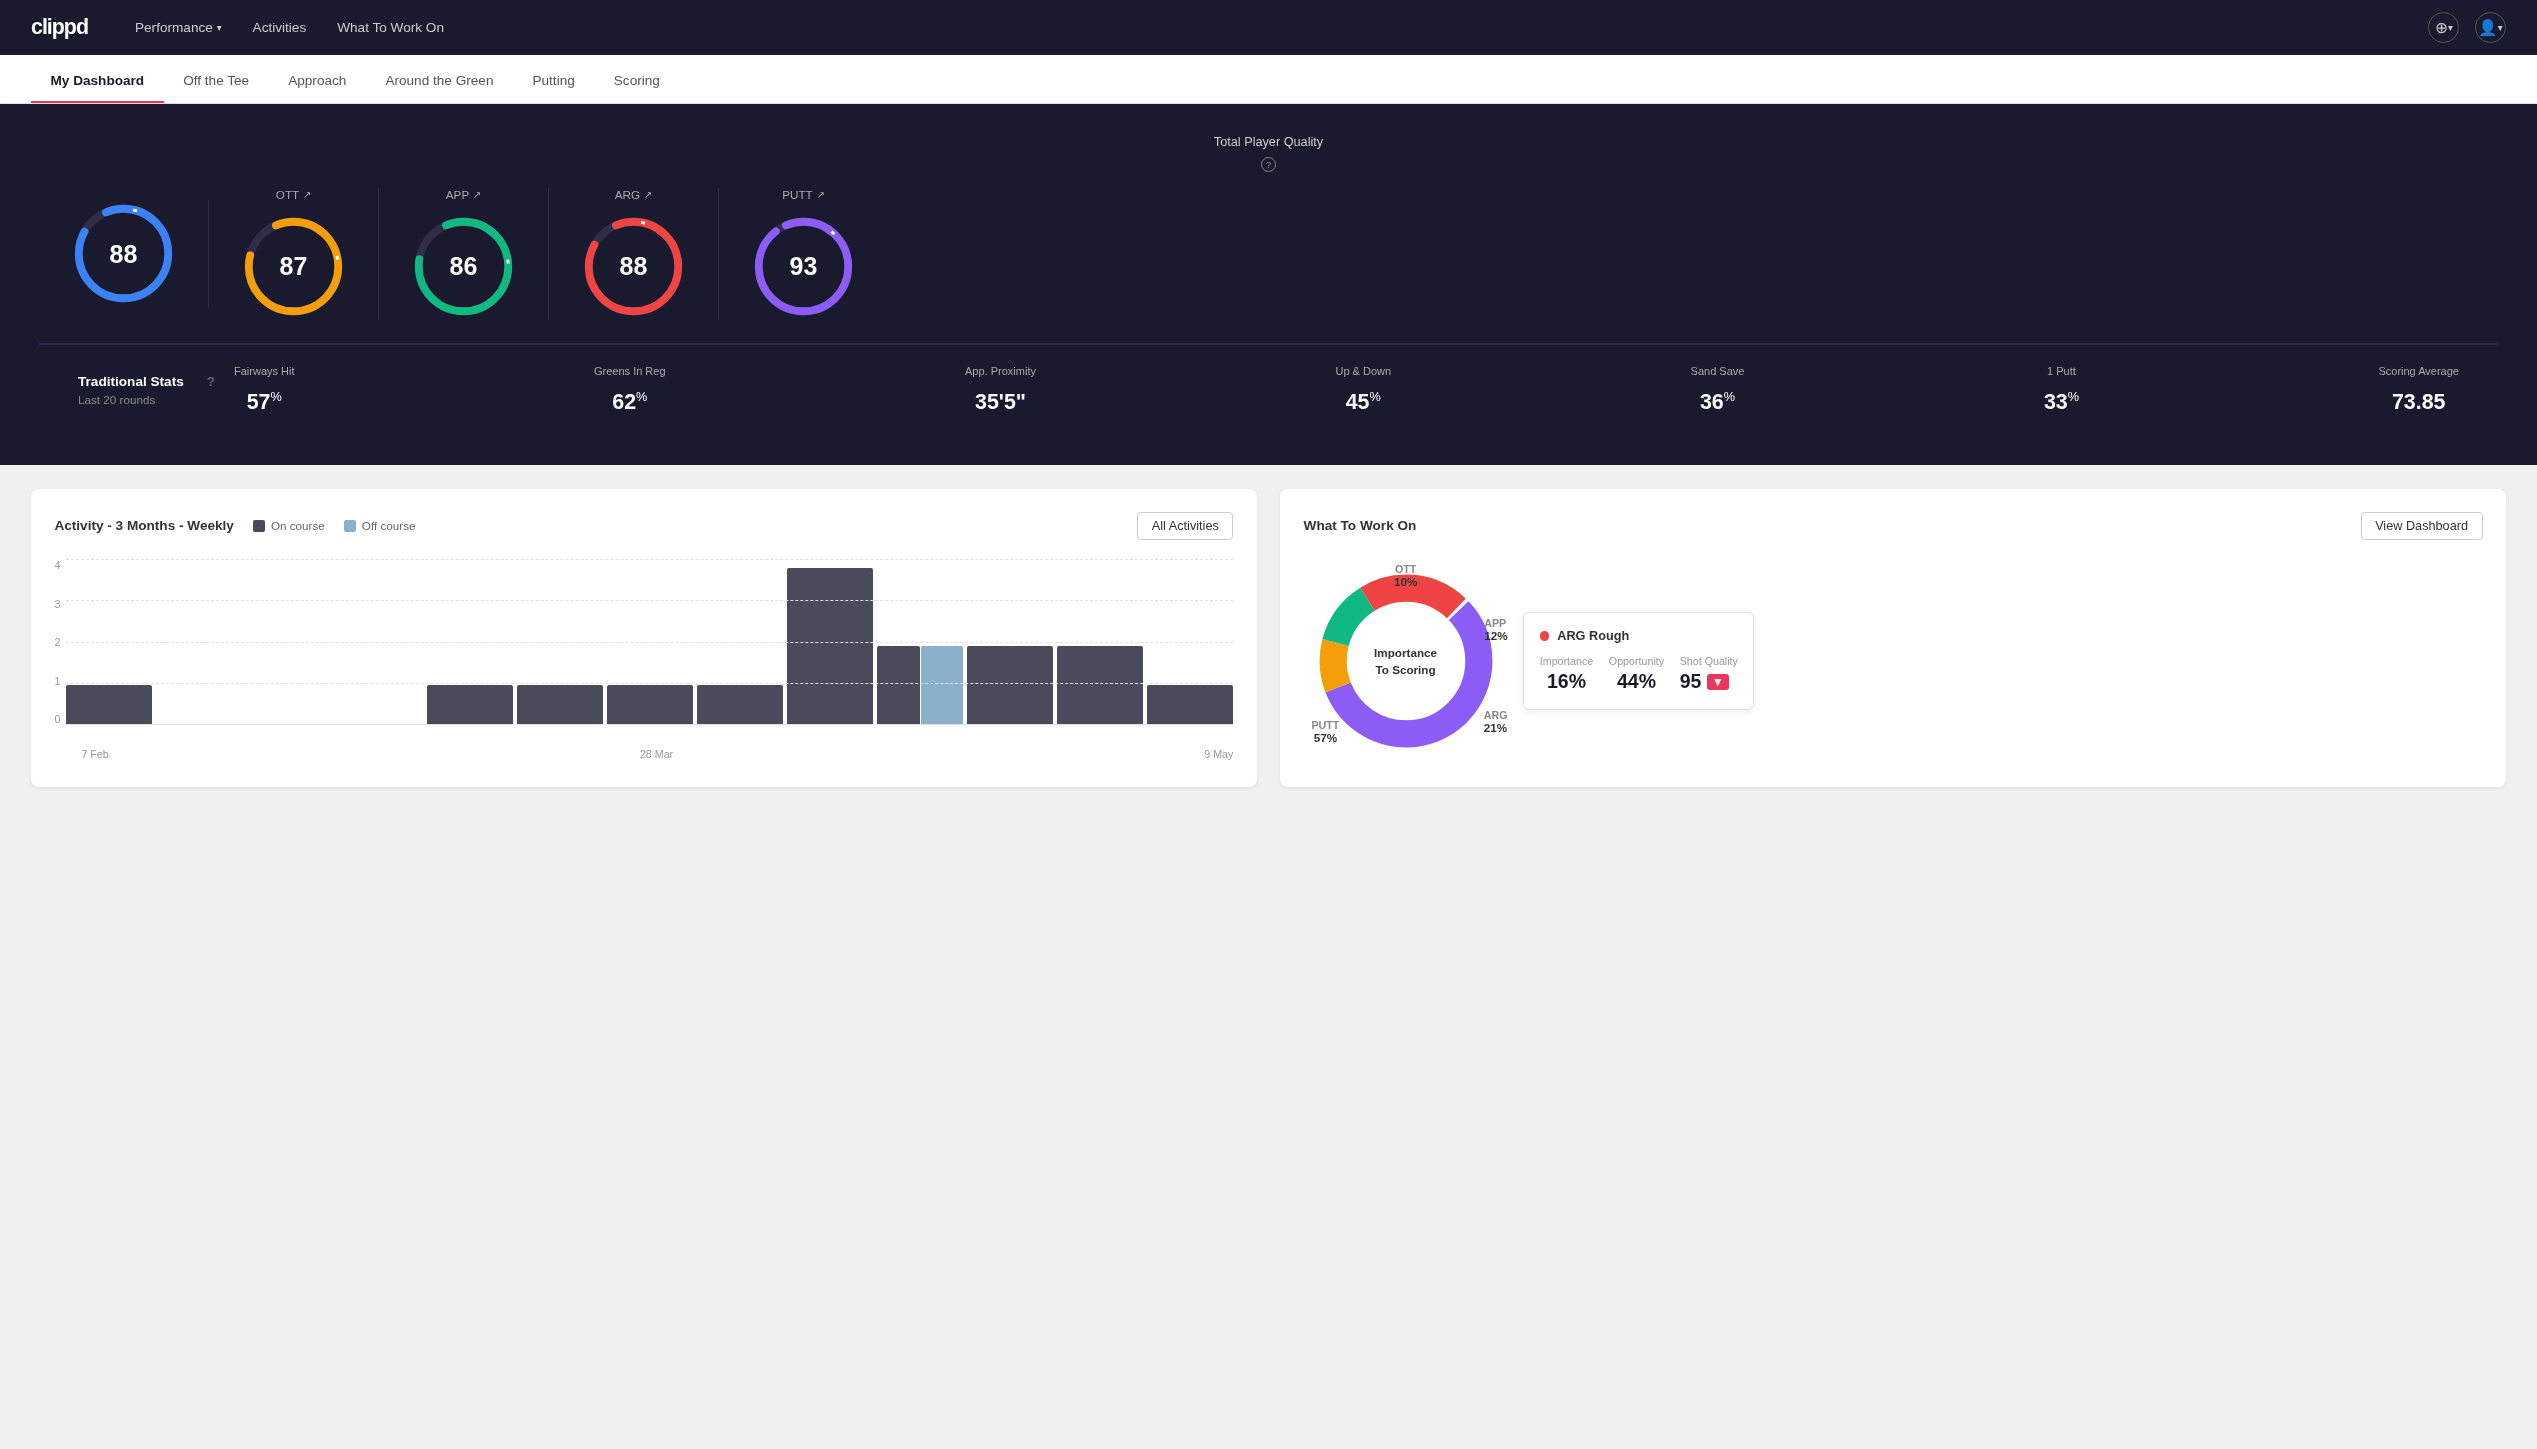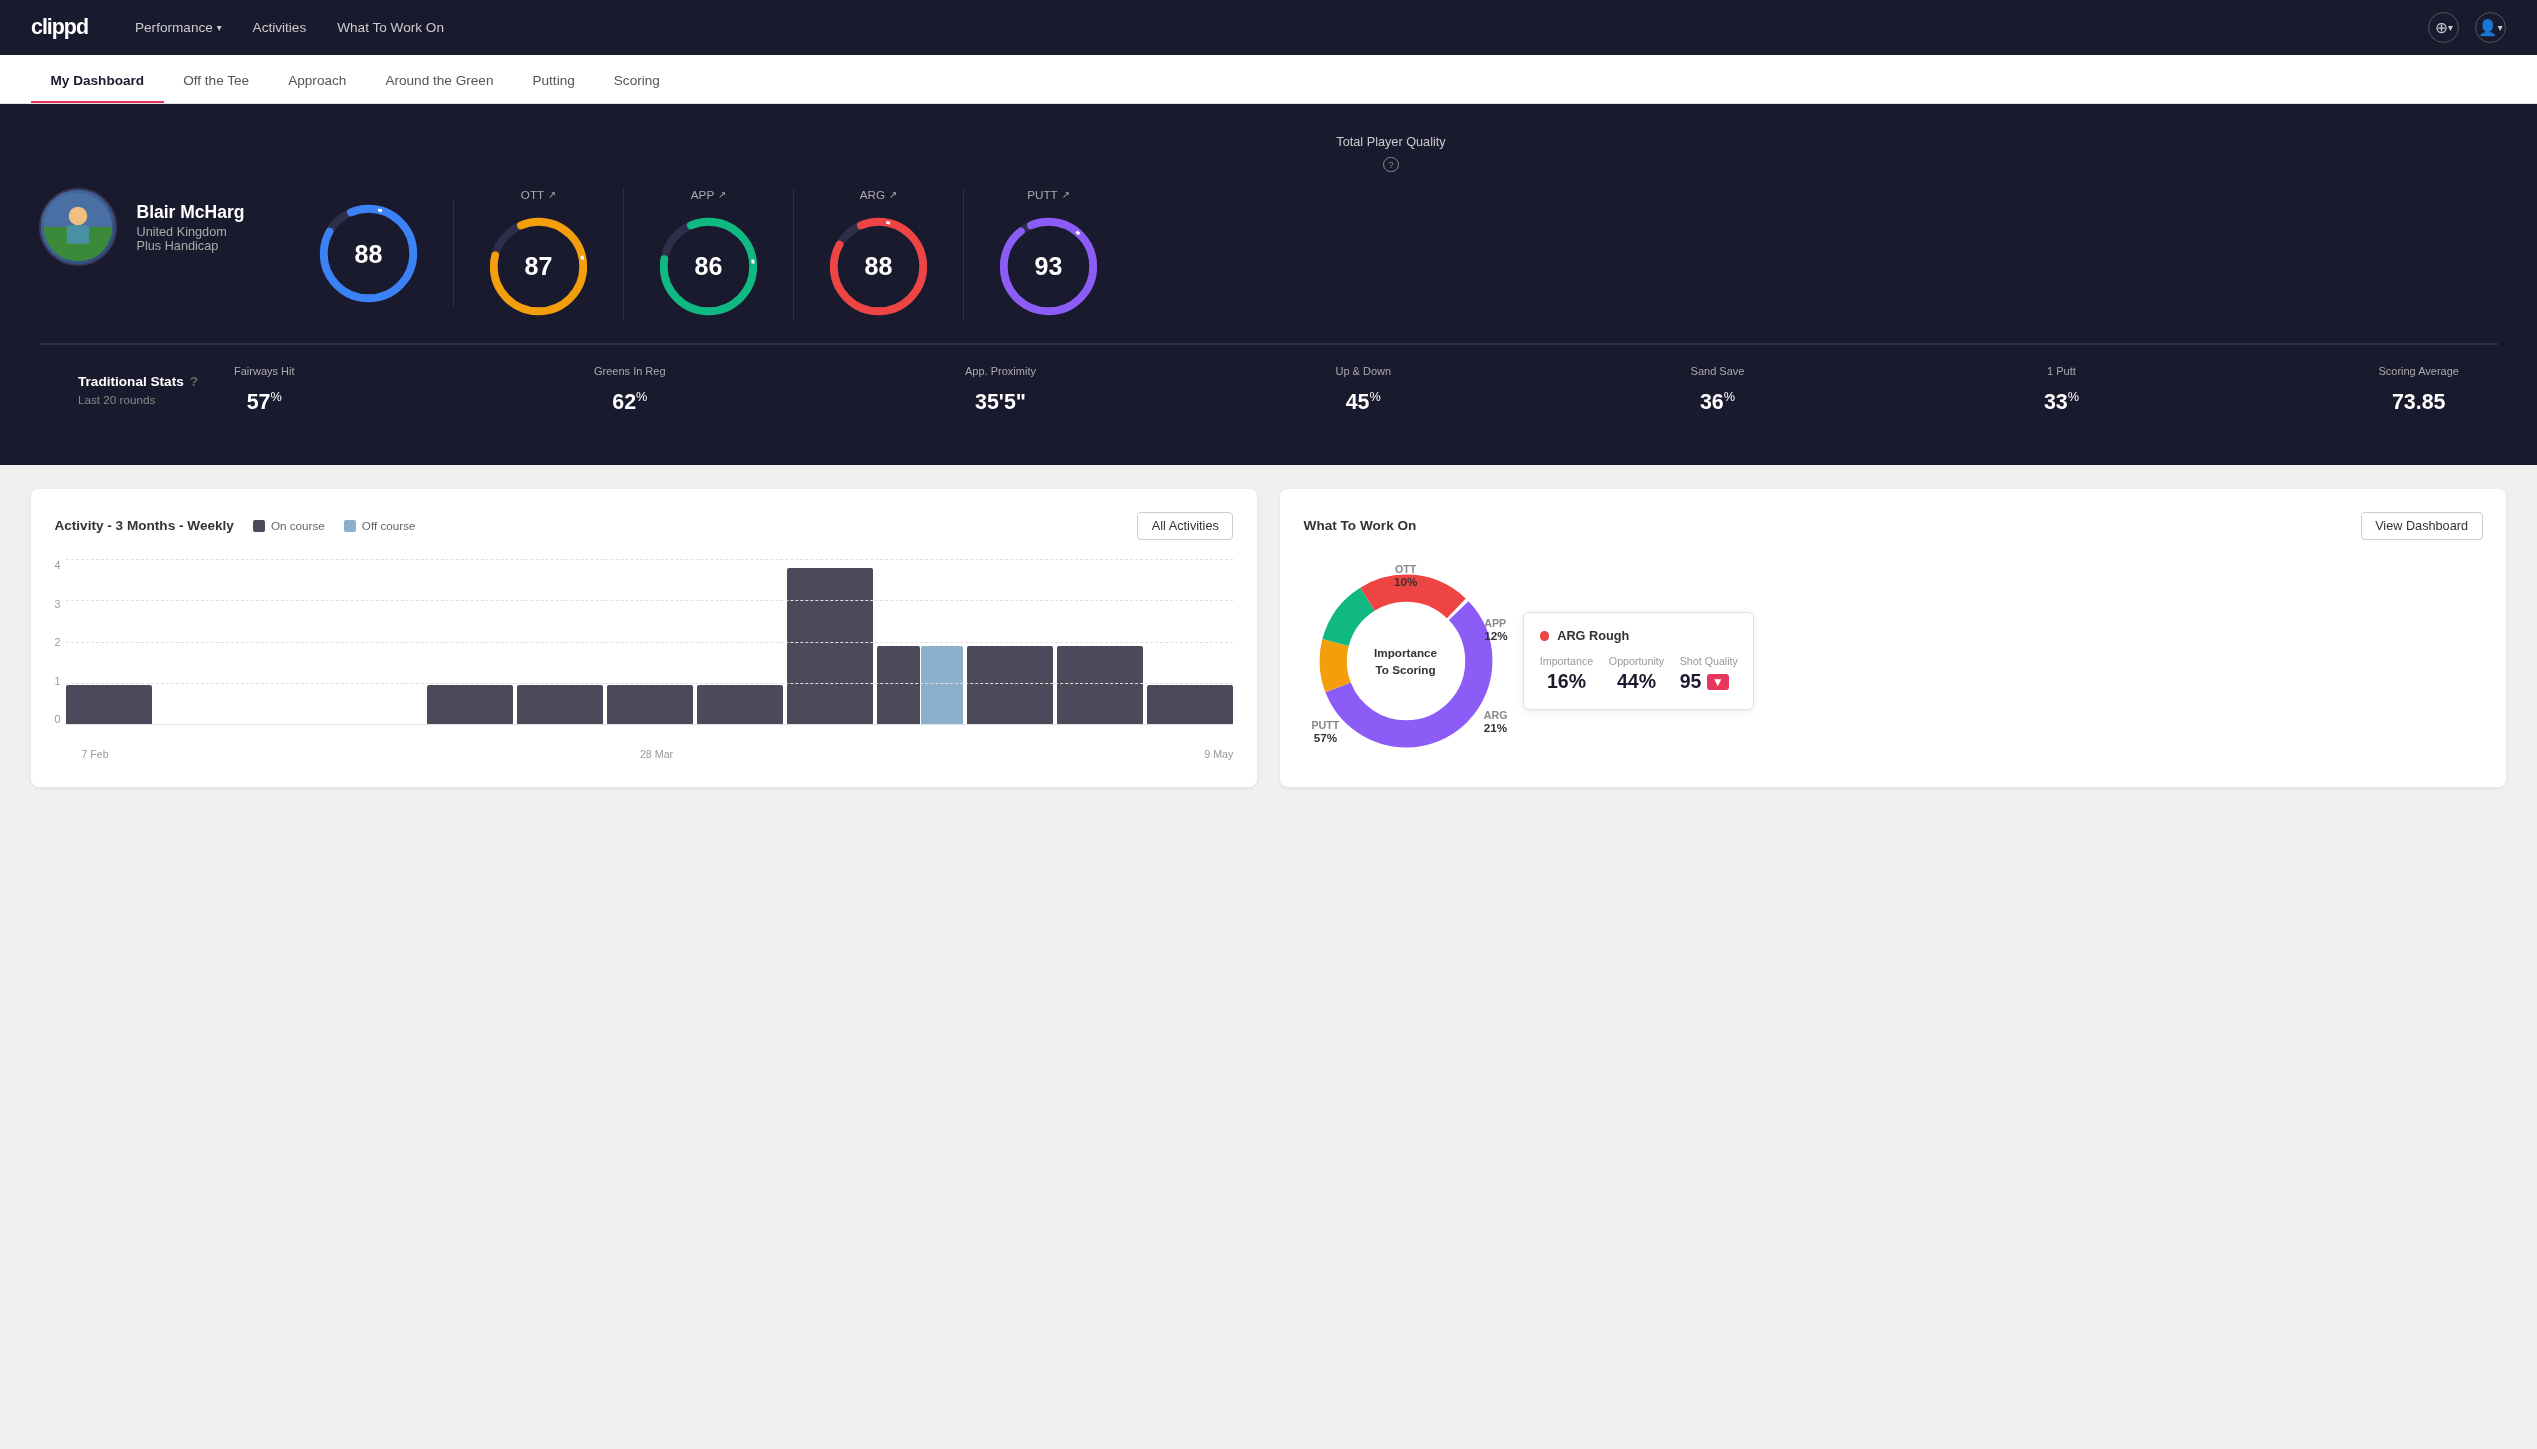--- a/index.html
+++ b/index.html
@@ -144,21 +144,21 @@
     
     .trad-stats {
       background: #1a1a2e;
       padding: 19.5px 39px;
       display: flex;
       align-items: center;
       gap: 0;
       border-top: 1px solid #2e2e4a;
     }
     .trad-label { min-width: 156px; }
-    .trad-label h4 { color: #fff; font-size: 13.6px; font-weight: 600; display: flex; align-items: center; gap: 6px; }
+    .trad-label h4 { color: #fff; font-size: 13.6px; font-weight: 600; display: flex; align-items: center; gap: 23px; }
     .trad-label p { color: #888; font-size: 11.7px; margin-top: 3.9px; }
     .stat-items { display: flex; flex: 1; justify-content: space-between; align-items: center; }
     .stat-item { text-align: center; }
     .stat-name { color: #aaa; font-size: 11px; margin-bottom: 13px; }
     .stat-val { color: #fff; font-size: 21.4px; font-weight: 700; }
     .stat-val sup { font-size: 12.7px; font-weight: 400; }
 
     
     .bottom-panels {
       display: grid;
@@ -276,40 +276,20 @@
     <span>Putting</span>
   </div>
   <div class="tab">
     <span>Scoring</span>
   </div>
 </div>
 
 <div class="hero">
   <div class="hero-top">
 
-    <div class="player-info">
-      <div class="avatar">
-        <svg width="78" height="78" viewBox="0 0 80 80">
-          <defs>
-            <clipPath id="avatarClip">
-                <circle cx="40" cy="40" r="37"></circle>
-              </clipPath>
-          </defs>
-          <rect width="80" height="80" fill="#4a6fa5" clip-path="url(#avatarClip)"></rect>
-          <rect x="0" y="40" width="80" height="40" fill="#3a8a3a" clip-path="url(#avatarClip)"></rect>
-          <circle cx="40" cy="28" r="10" fill="#f0c080"></circle>
-          <rect x="28" y="38" width="24" height="20" rx="3" fill="#4a90a4" clip-path="url(#avatarClip)"></rect>
-        </svg>
-      </div>
-      <div>
-        <div class="player-name">Blair McHarg</div>
-        <div class="player-country">United Kingdom</div>
-        <div class="player-handicap">Plus Handicap</div>
-      </div>
-    </div>
 
     <div class="quality-section">
       <div class="quality-label">
         <span>Total Player Quality</span>
         <span class="q-icon">?</span>
       </div>
       <div class="score-circles">
 
         <div class="score-item">
           <div class="gauge-wrap">

